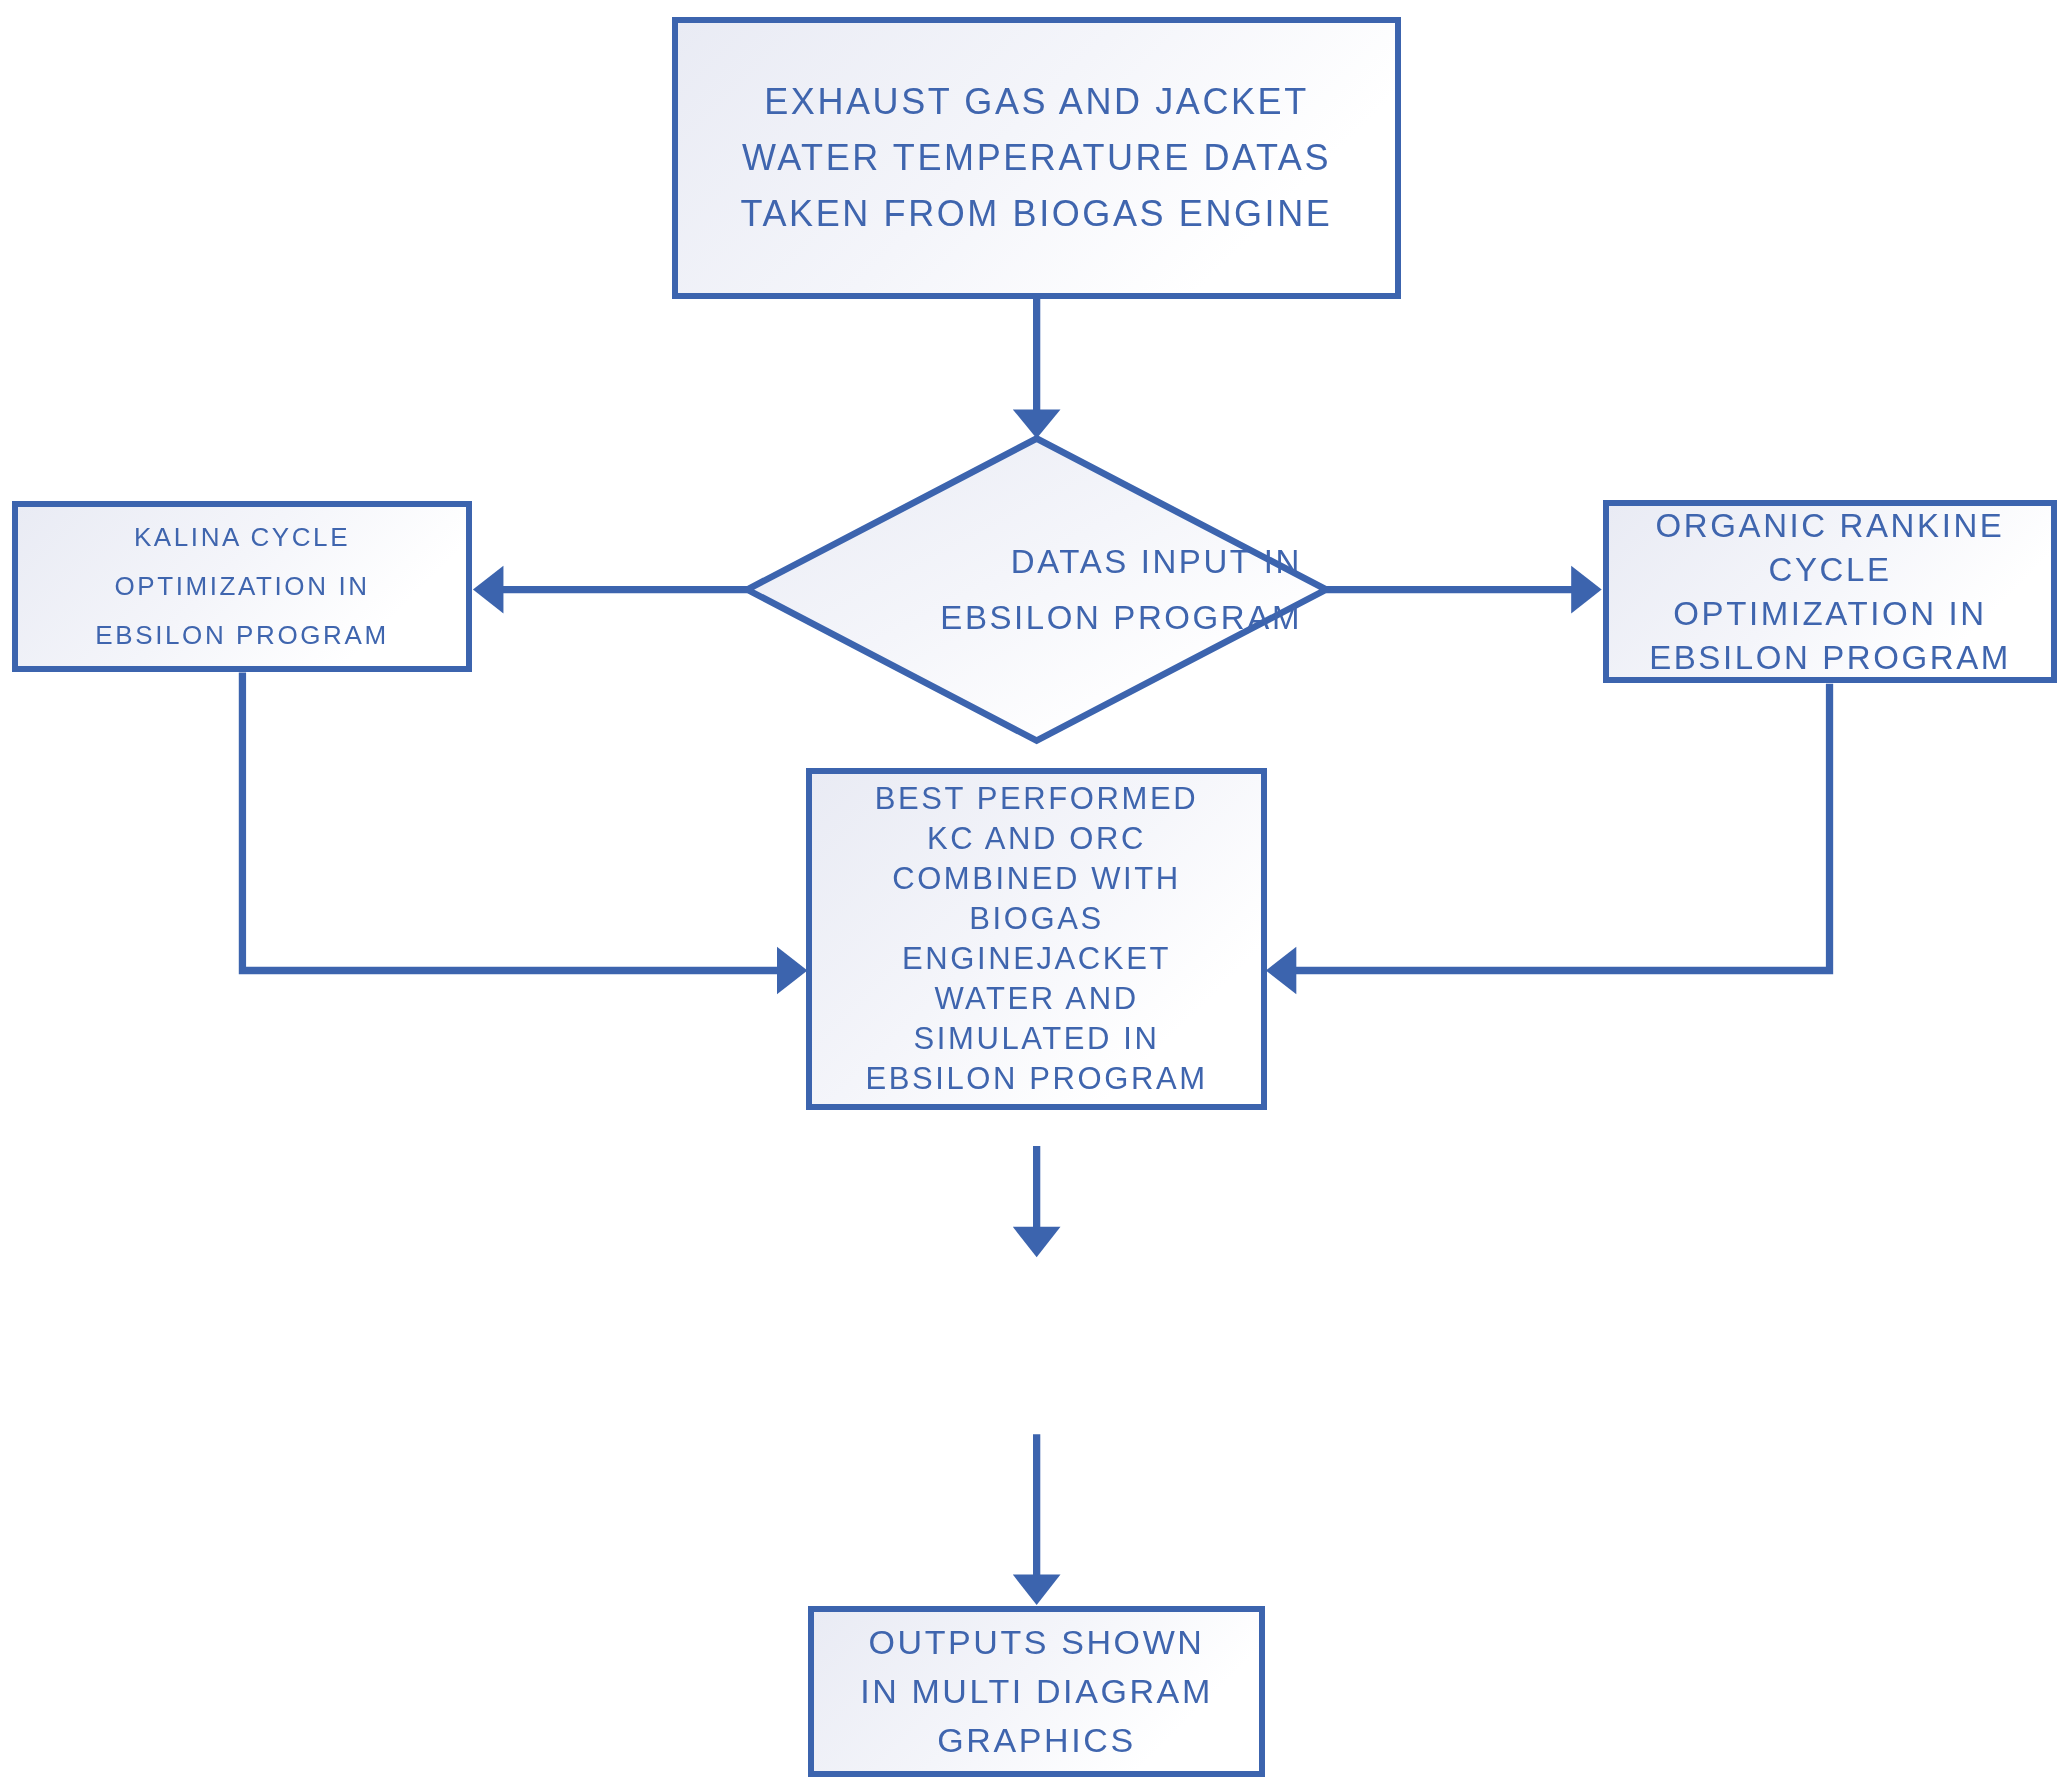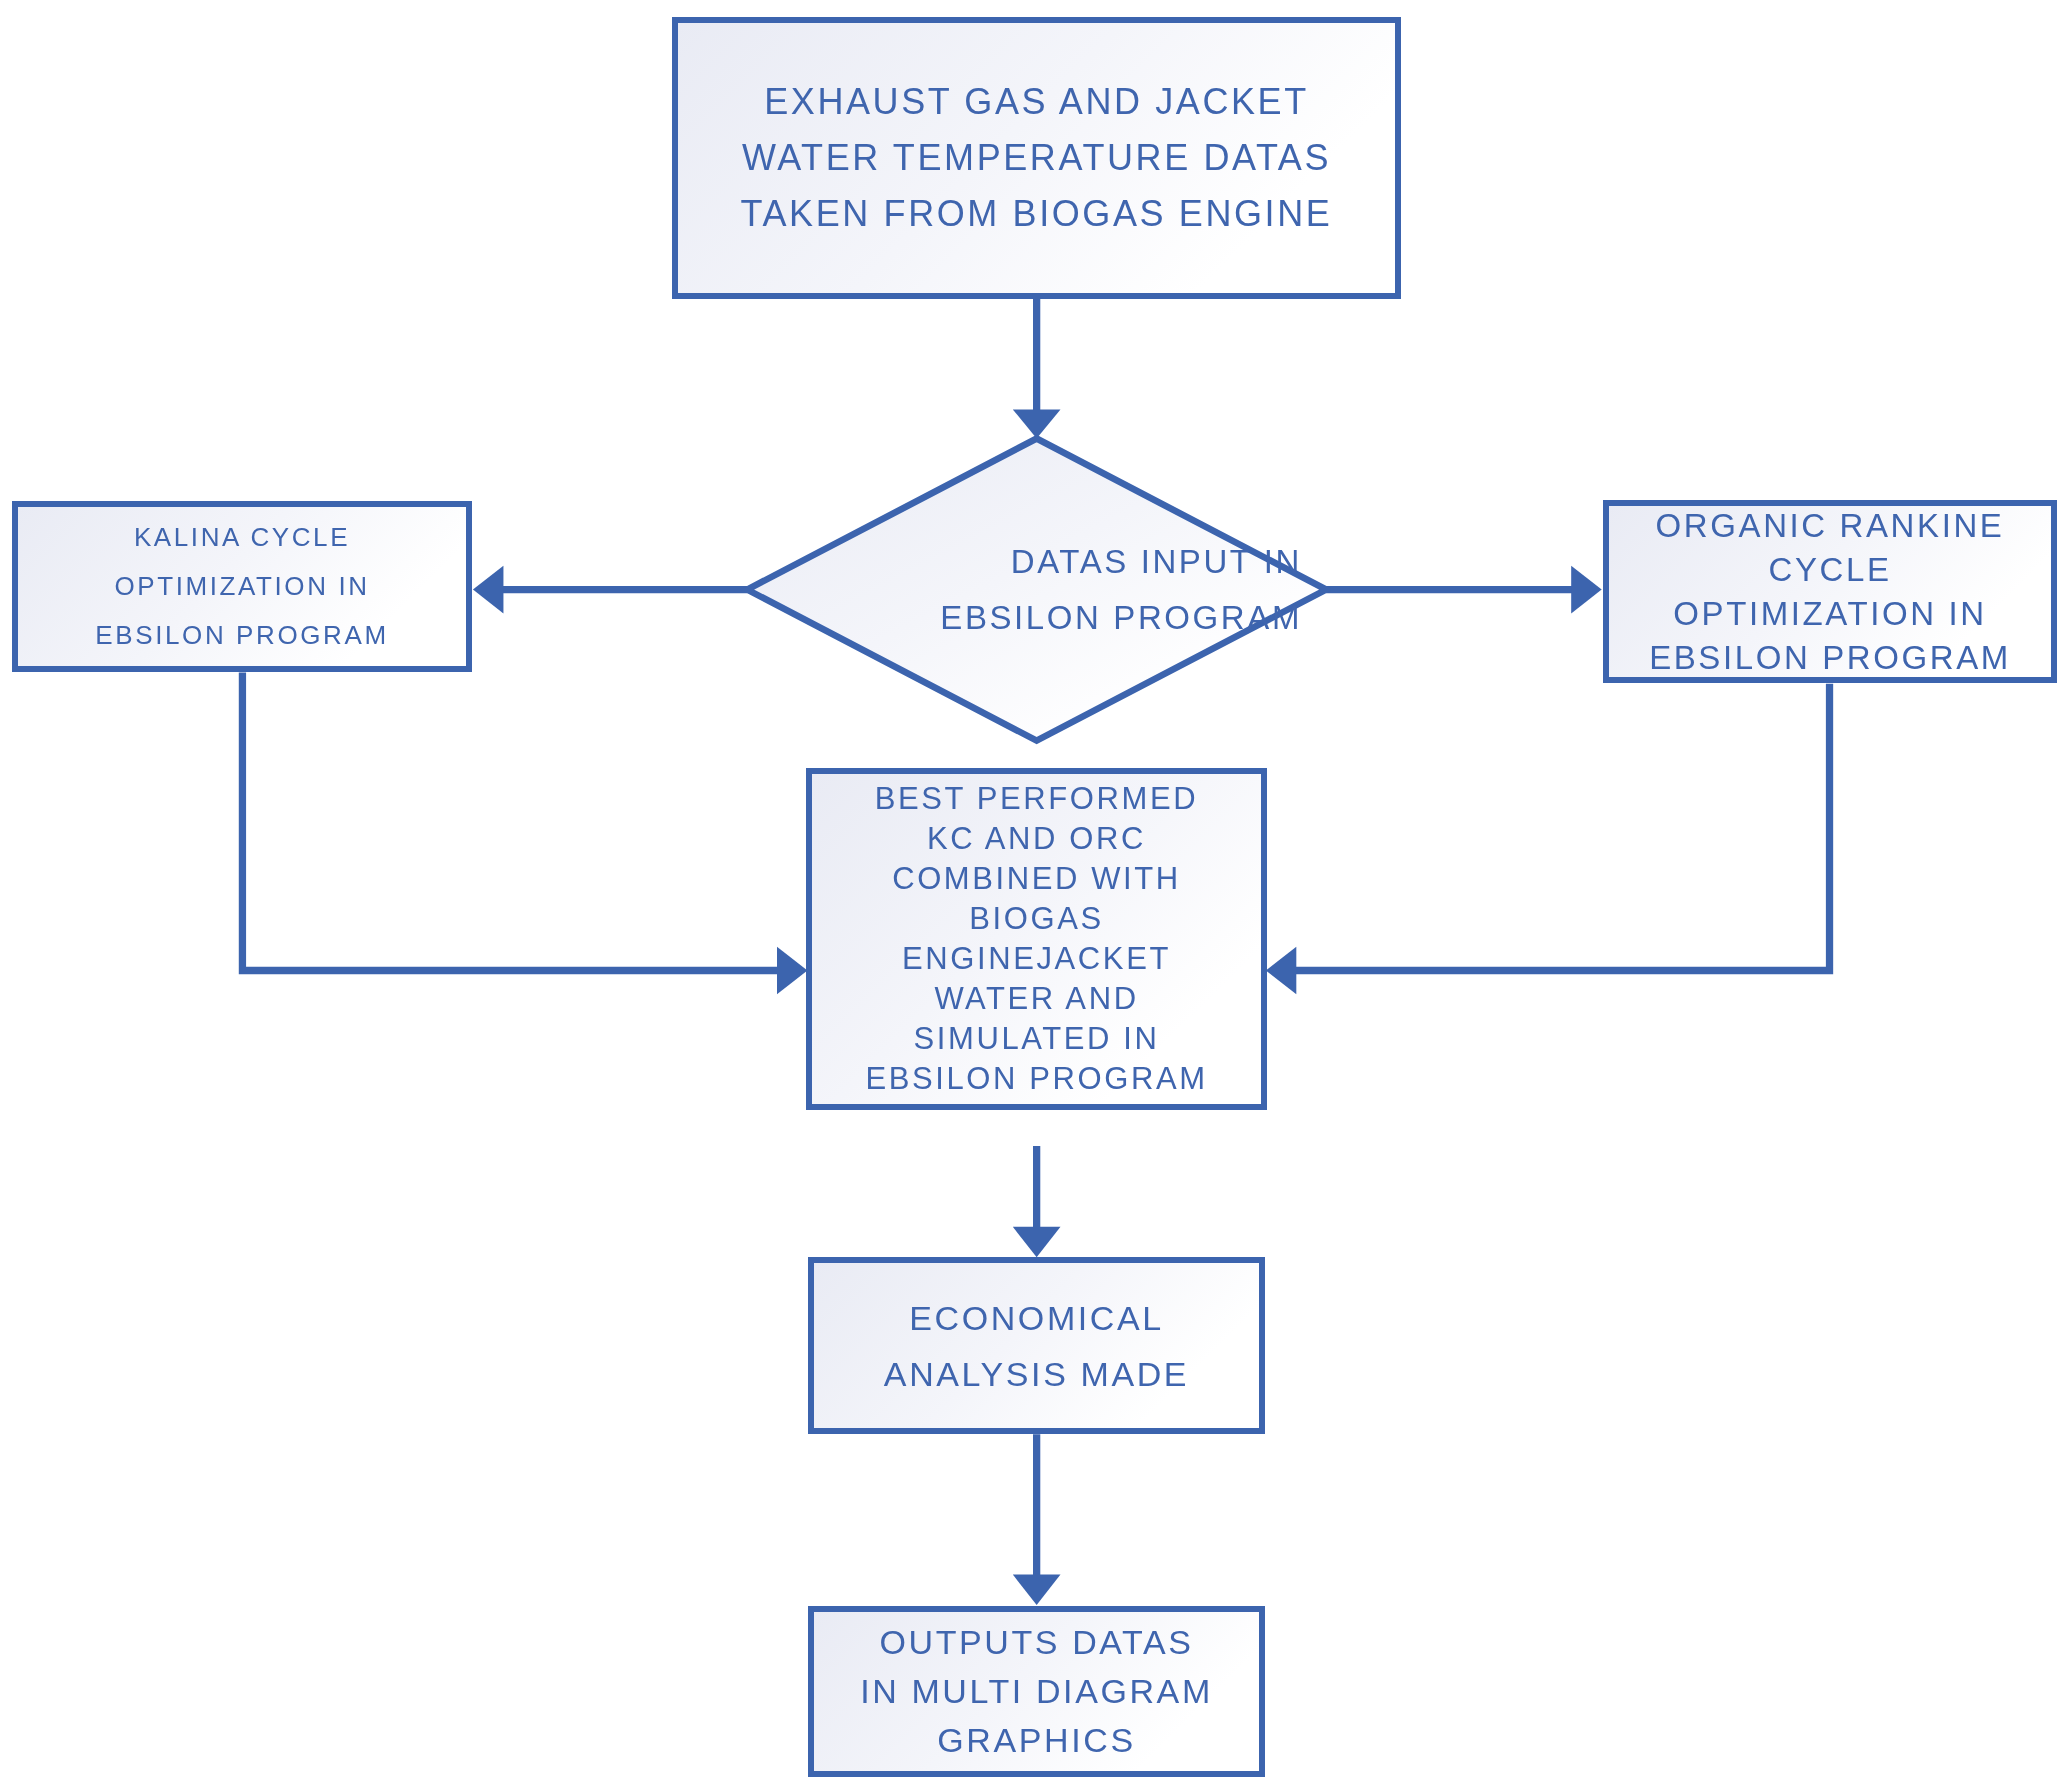--- a/index.html
+++ b/index.html
@@ -119,27 +119,23 @@
     <span class="node-label">BEST PERFORMED
 KC AND ORC
 COMBINED WITH
 BIOGAS
 ENGINEJACKET
 WATER AND
 SIMULATED IN
 EBSILON PROGRAM</span>
   </div>
 
-  <div class="node" id="node-economical">
-    <span class="node-label">ECONOMICAL
-ANALYSIS MADE</span>
-  </div>
 
   <div class="node" id="node-outputs">
-    <span class="node-label">OUTPUTS DATAS
+    <span class="node-label">OUTPUTS SHOWN
 IN MULTI DIAGRAM
 GRAPHICS</span>
   </div>
 
   <div class="floating-label" id="diamond-label">
     <span class="node-label">DATAS INPUT IN
 EBSILON PROGRAM</span>
   </div>
 
 </div>

